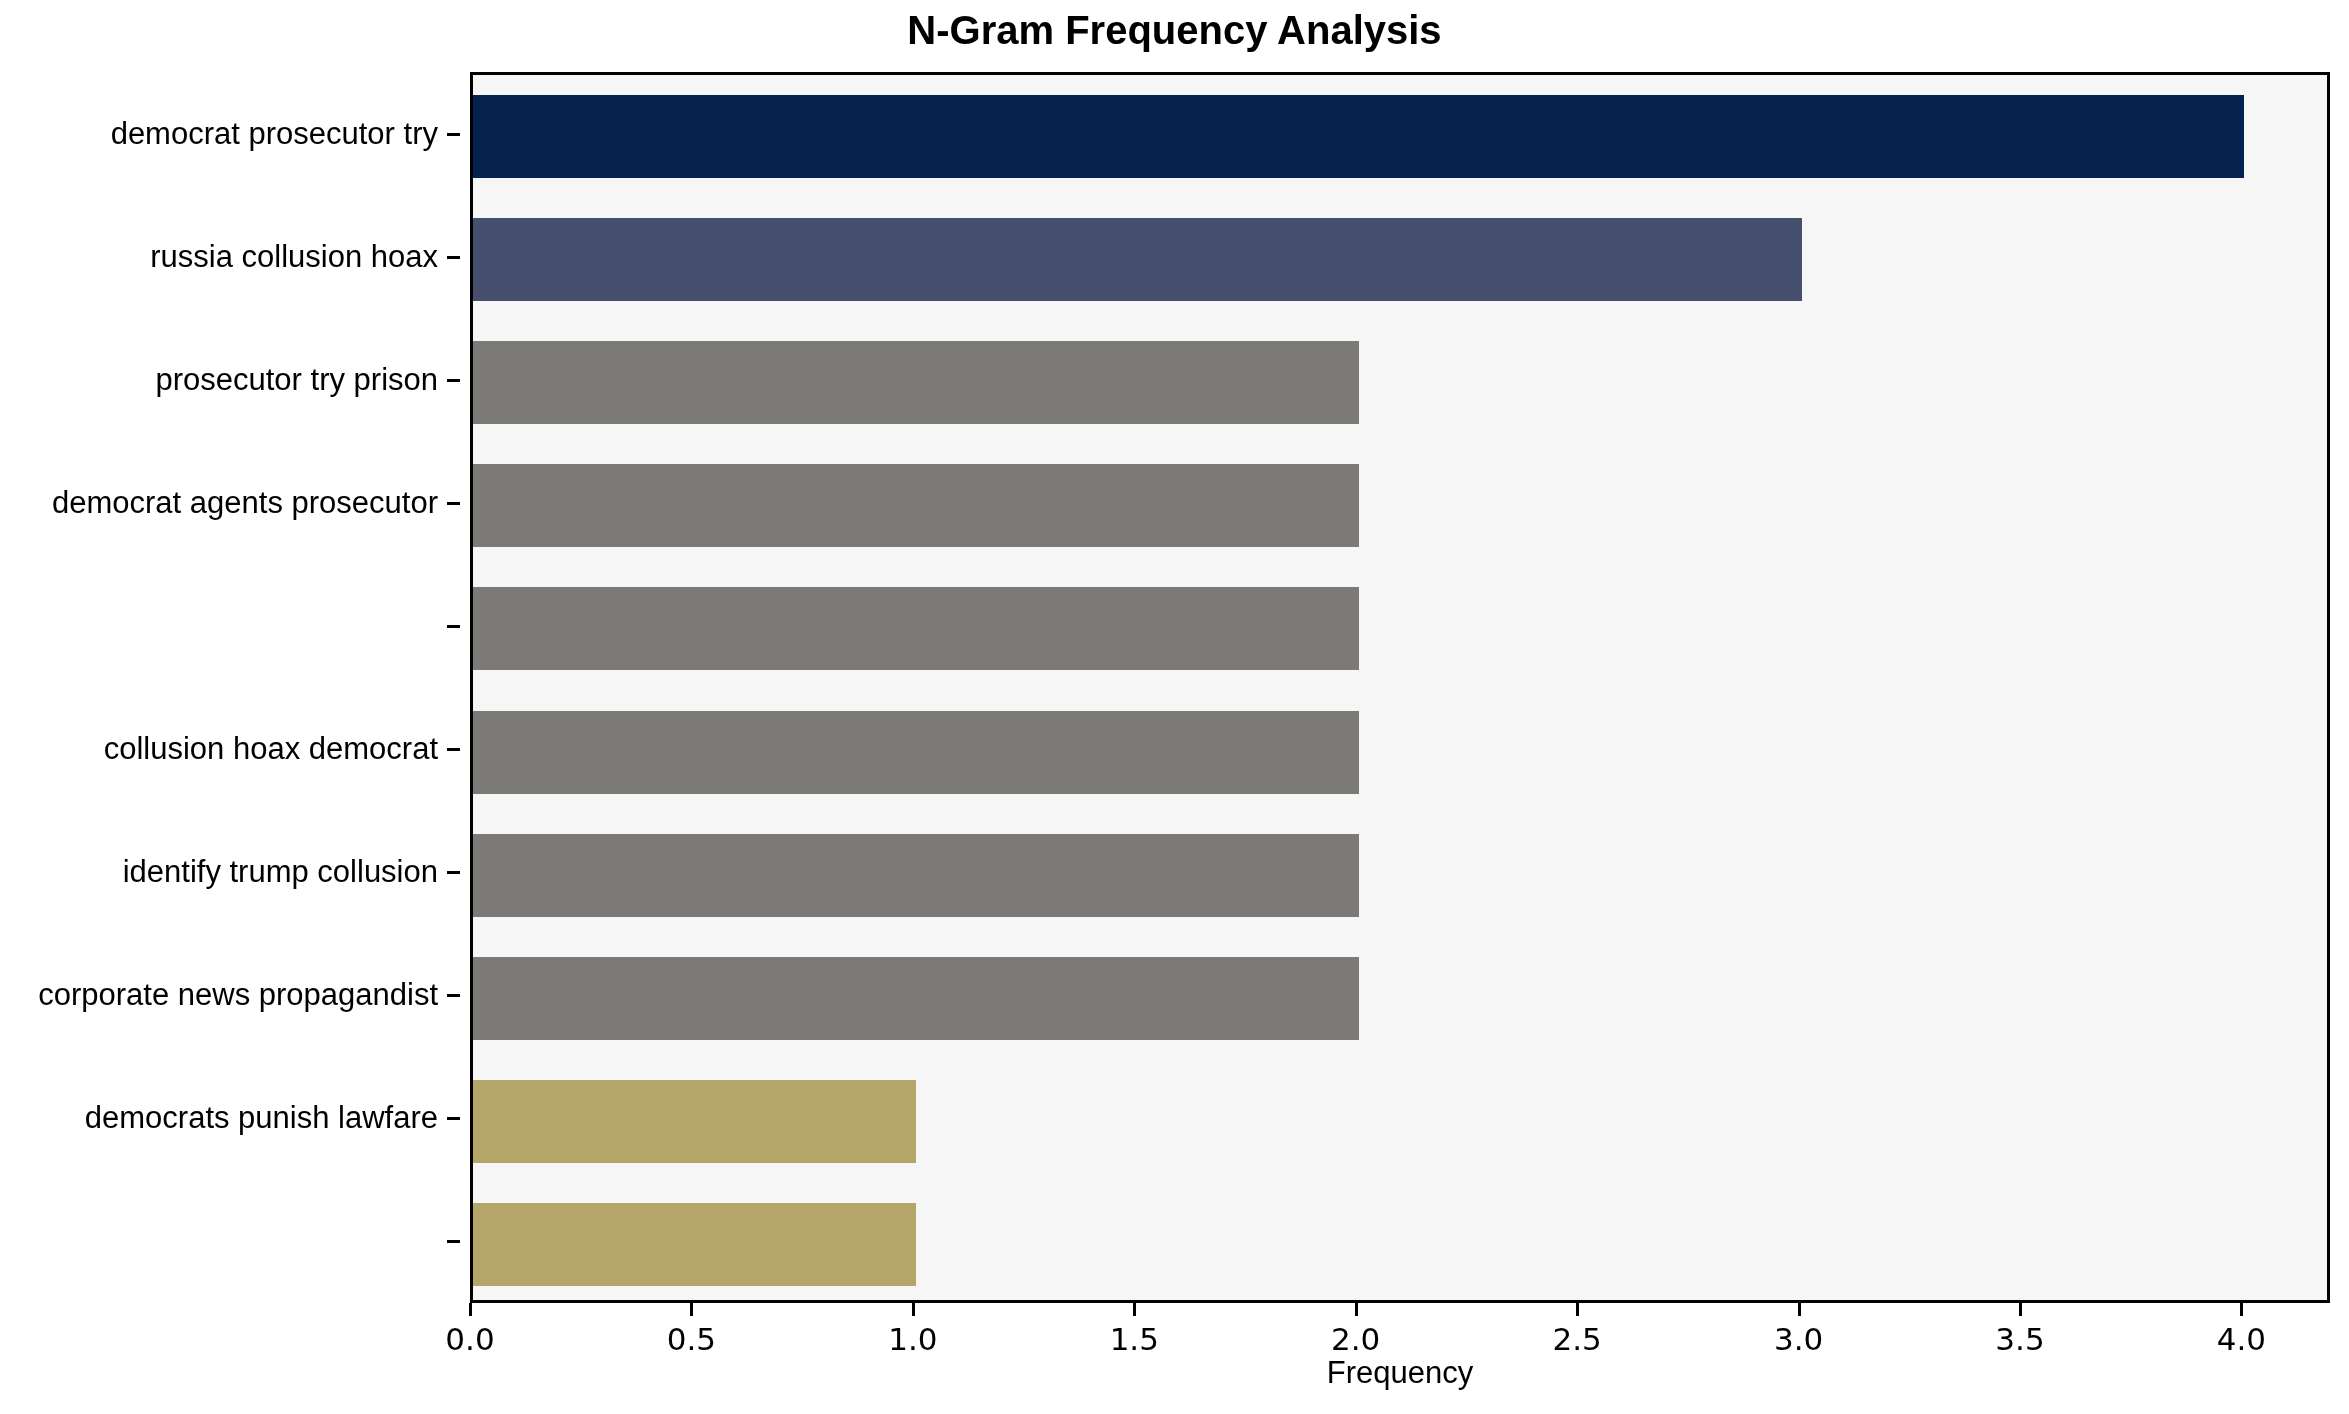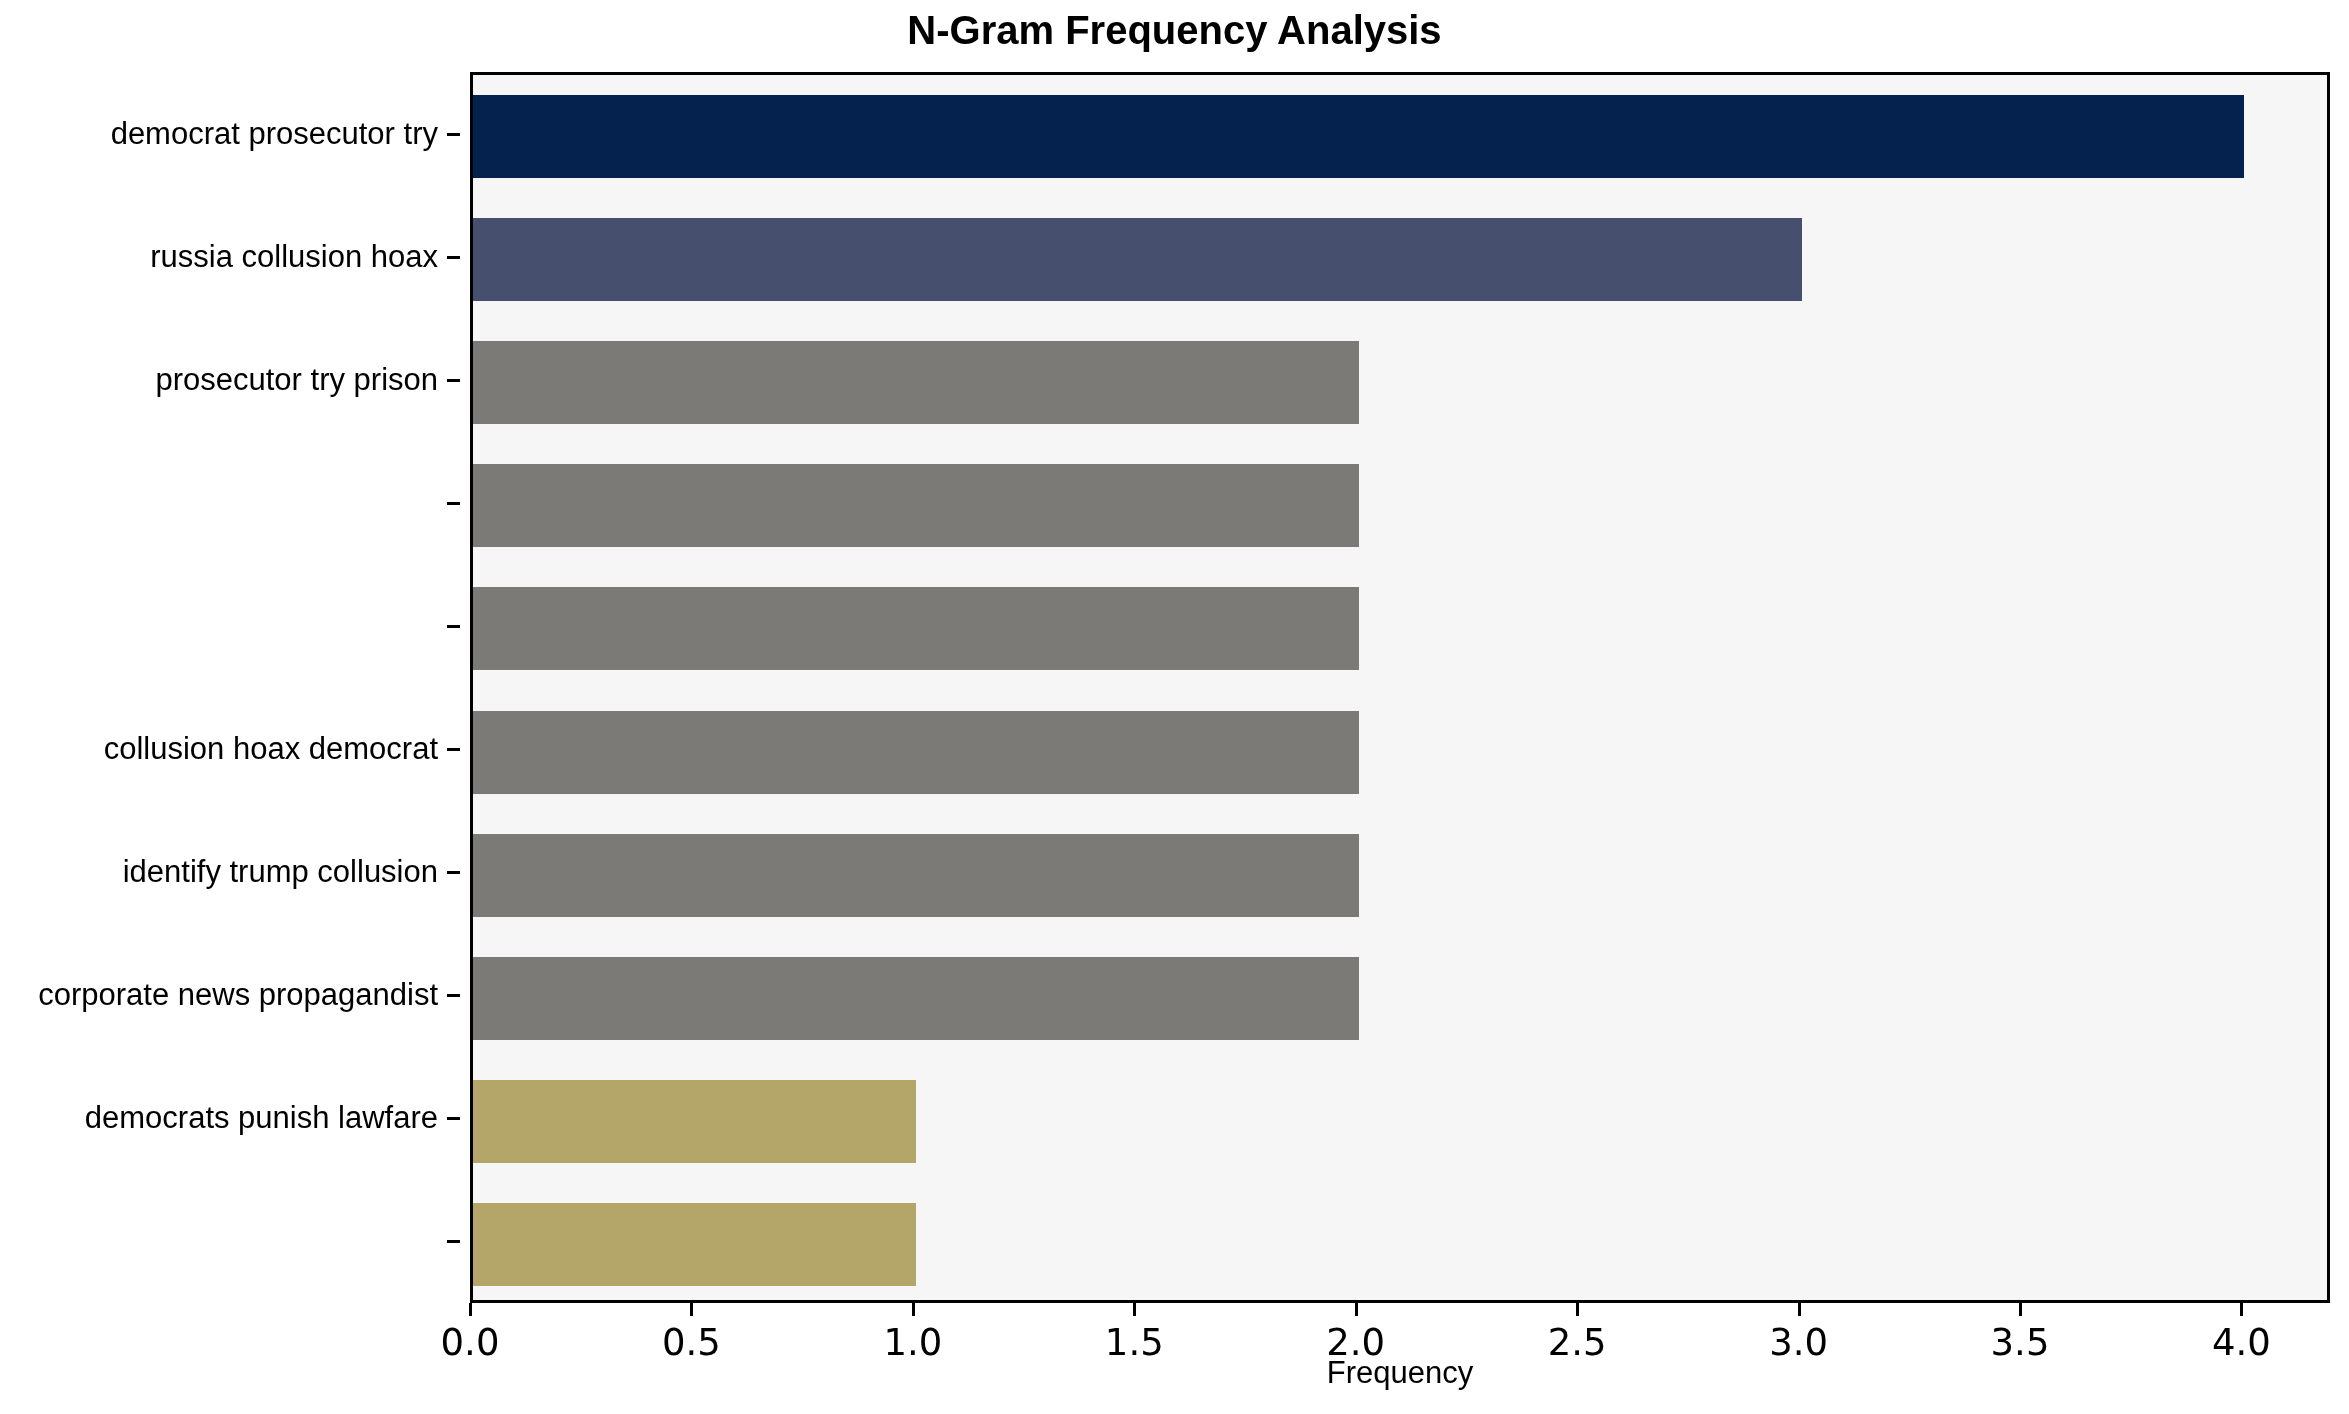--- a/index.html
+++ b/index.html
@@ -105,21 +105,21 @@
     width: 3px;
     height: 13px;
     background: #000000;
   }
   .xtick-label {
     position: absolute;
     top: 18px;
     width: 140px;
     margin-left: -70px;
     text-align: center;
-    font-size: 37px;
+    font-size: 31px;
     color: #000000;
     font-family: "DejaVu Sans", sans-serif;
   }
 
   #xlabel {
     position: absolute;
     left: 470px;
     top: 1355px;
     width: 1860px;
     text-align: center;
@@ -135,20 +135,21 @@
 
   <div id="chart-title">N-Gram Frequency Analysis</div>
 
   <div id="ytick-layer">
       <div class="ytick" style="top: 41.55px;">democrat prosecutor try</div>
       <div class="ytick-mark" style="top: 60.55px;"></div>
       <div class="ytick" style="top: 164.65px;">russia collusion hoax</div>
       <div class="ytick-mark" style="top: 183.65px;"></div>
       <div class="ytick" style="top: 287.75px;">prosecutor try prison</div>
       <div class="ytick-mark" style="top: 306.75px;"></div>
+      <div class="ytick" style="top: 410.85px;">democrat agents prosecutor</div>
       <div class="ytick-mark" style="top: 429.85px;"></div>
       <div class="ytick-mark" style="top: 552.95px;"></div>
       <div class="ytick" style="top: 657.05px;">collusion hoax democrat</div>
       <div class="ytick-mark" style="top: 676.05px;"></div>
       <div class="ytick" style="top: 780.15px;">identify trump collusion</div>
       <div class="ytick-mark" style="top: 799.15px;"></div>
       <div class="ytick" style="top: 903.25px;">corporate news propagandist</div>
       <div class="ytick-mark" style="top: 922.25px;"></div>
       <div class="ytick" style="top: 1026.35px;">democrats punish lawfare</div>
       <div class="ytick-mark" style="top: 1045.35px;"></div>

